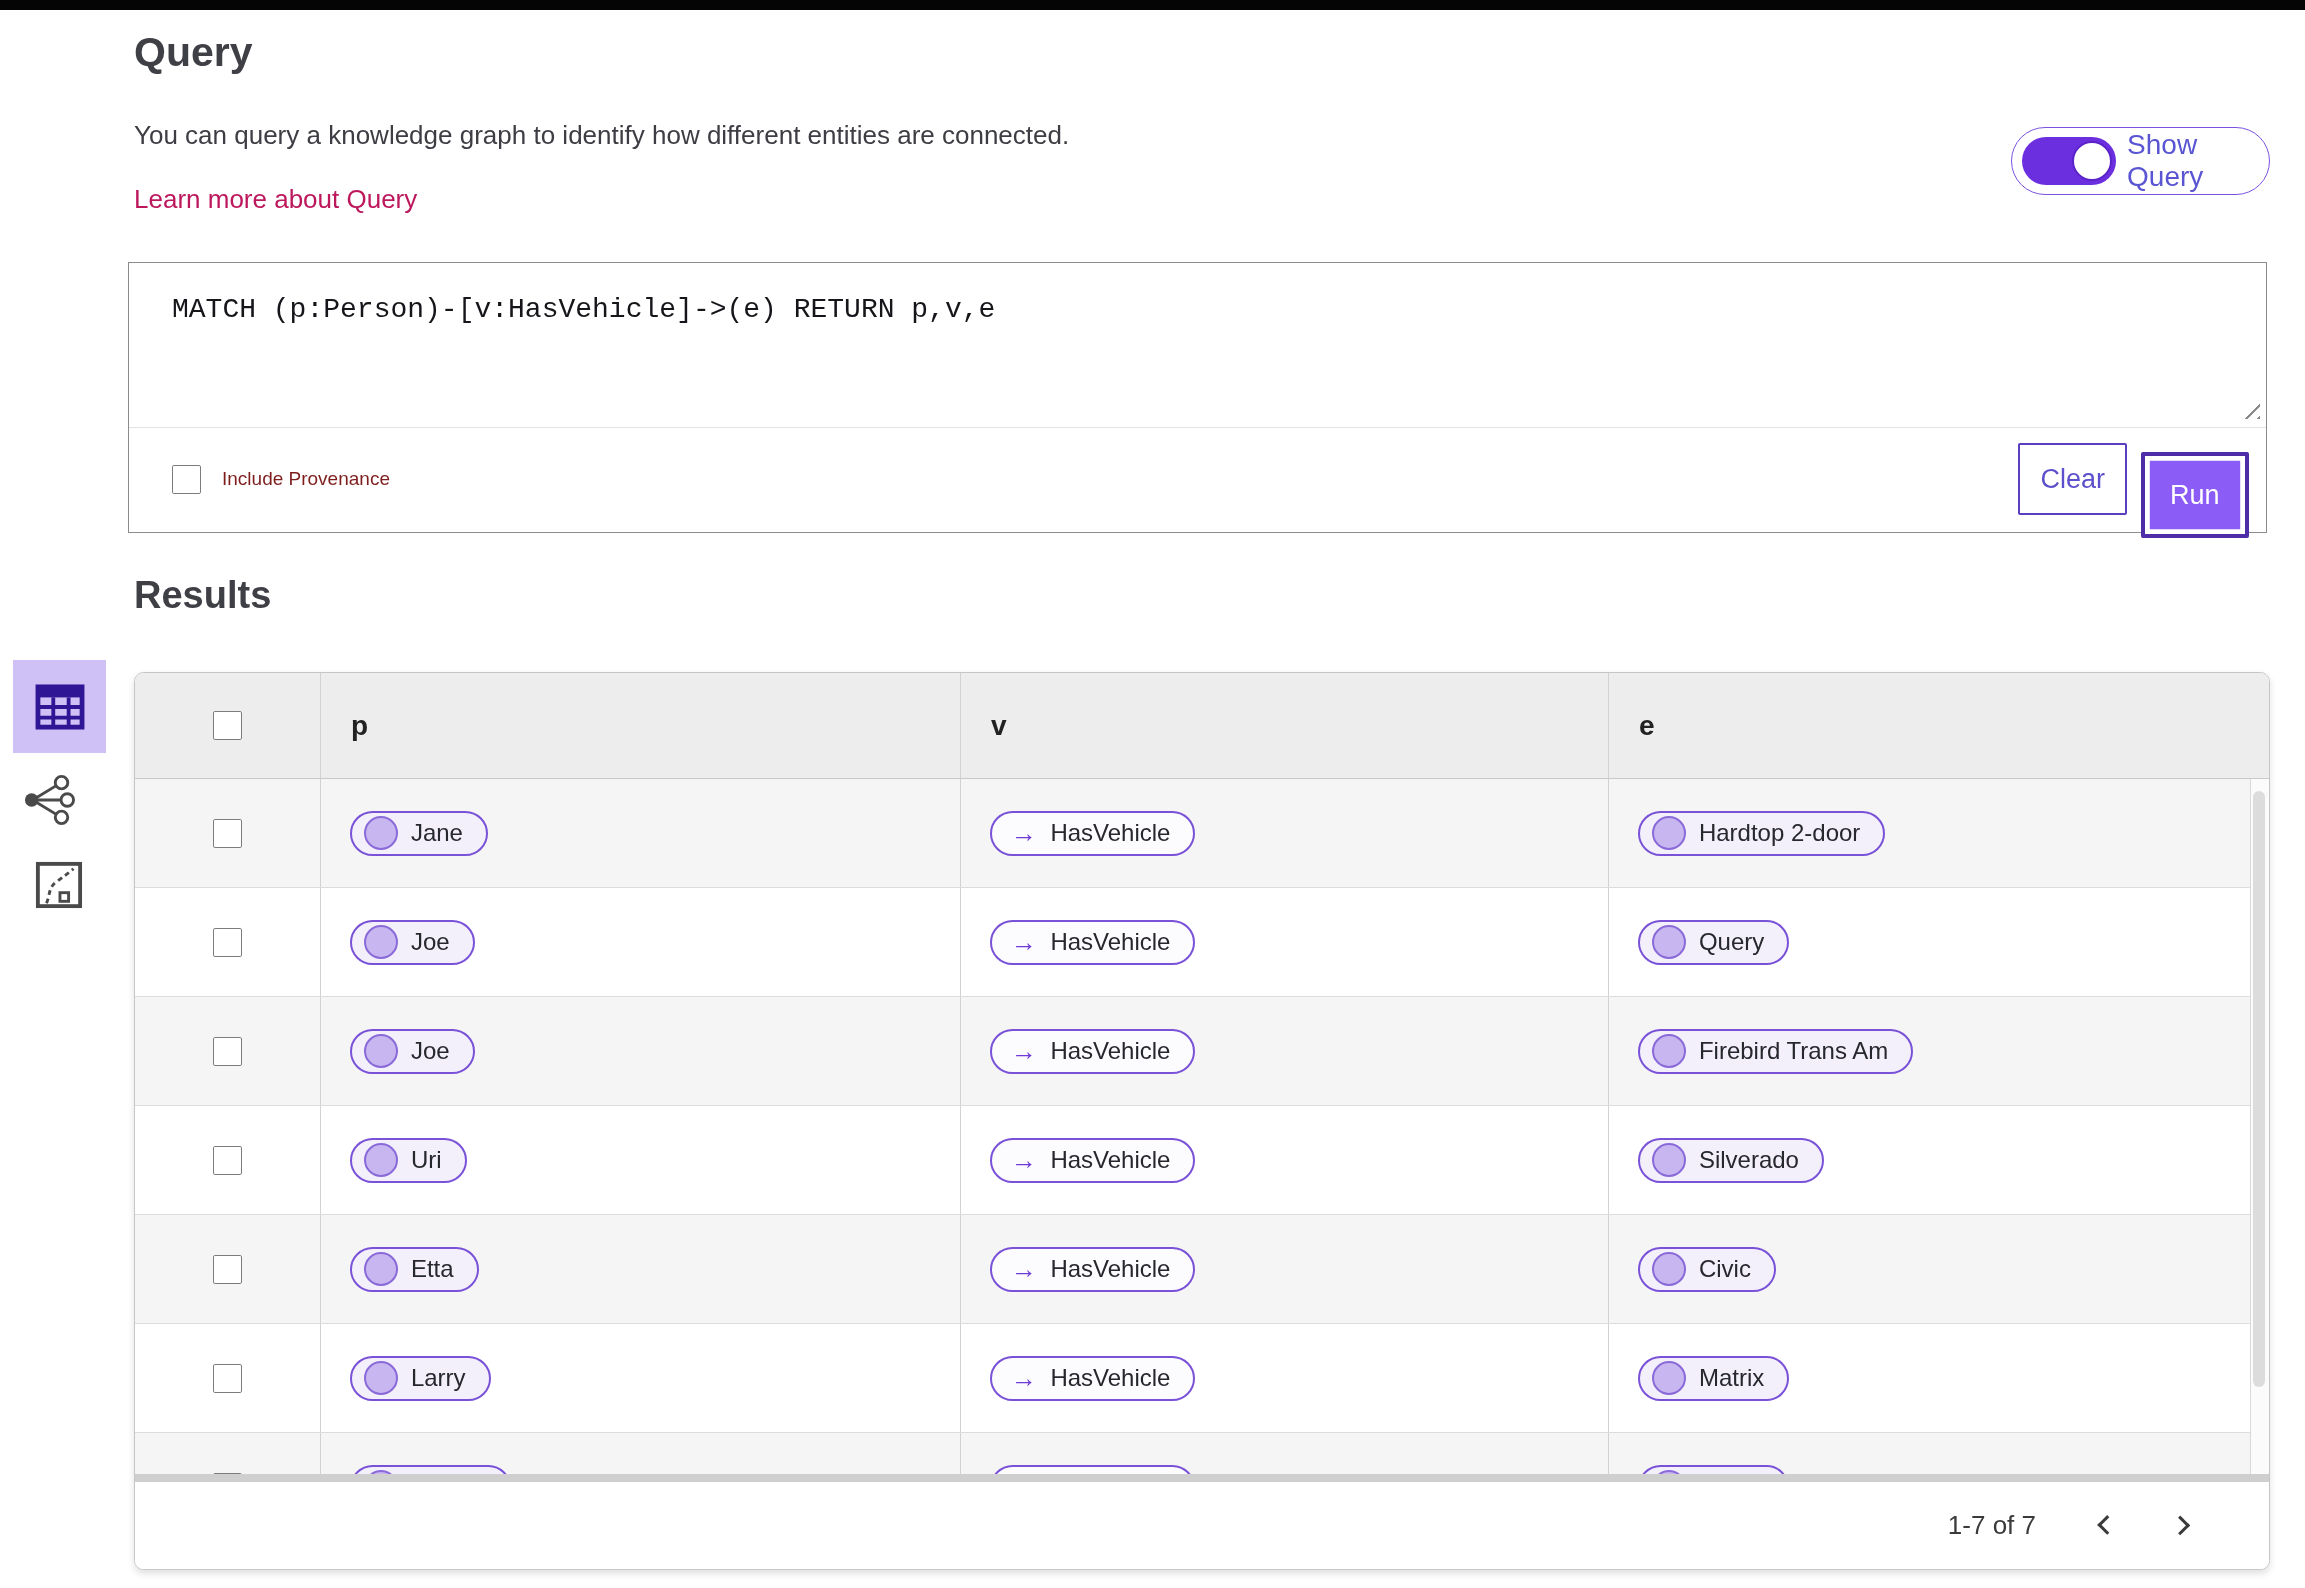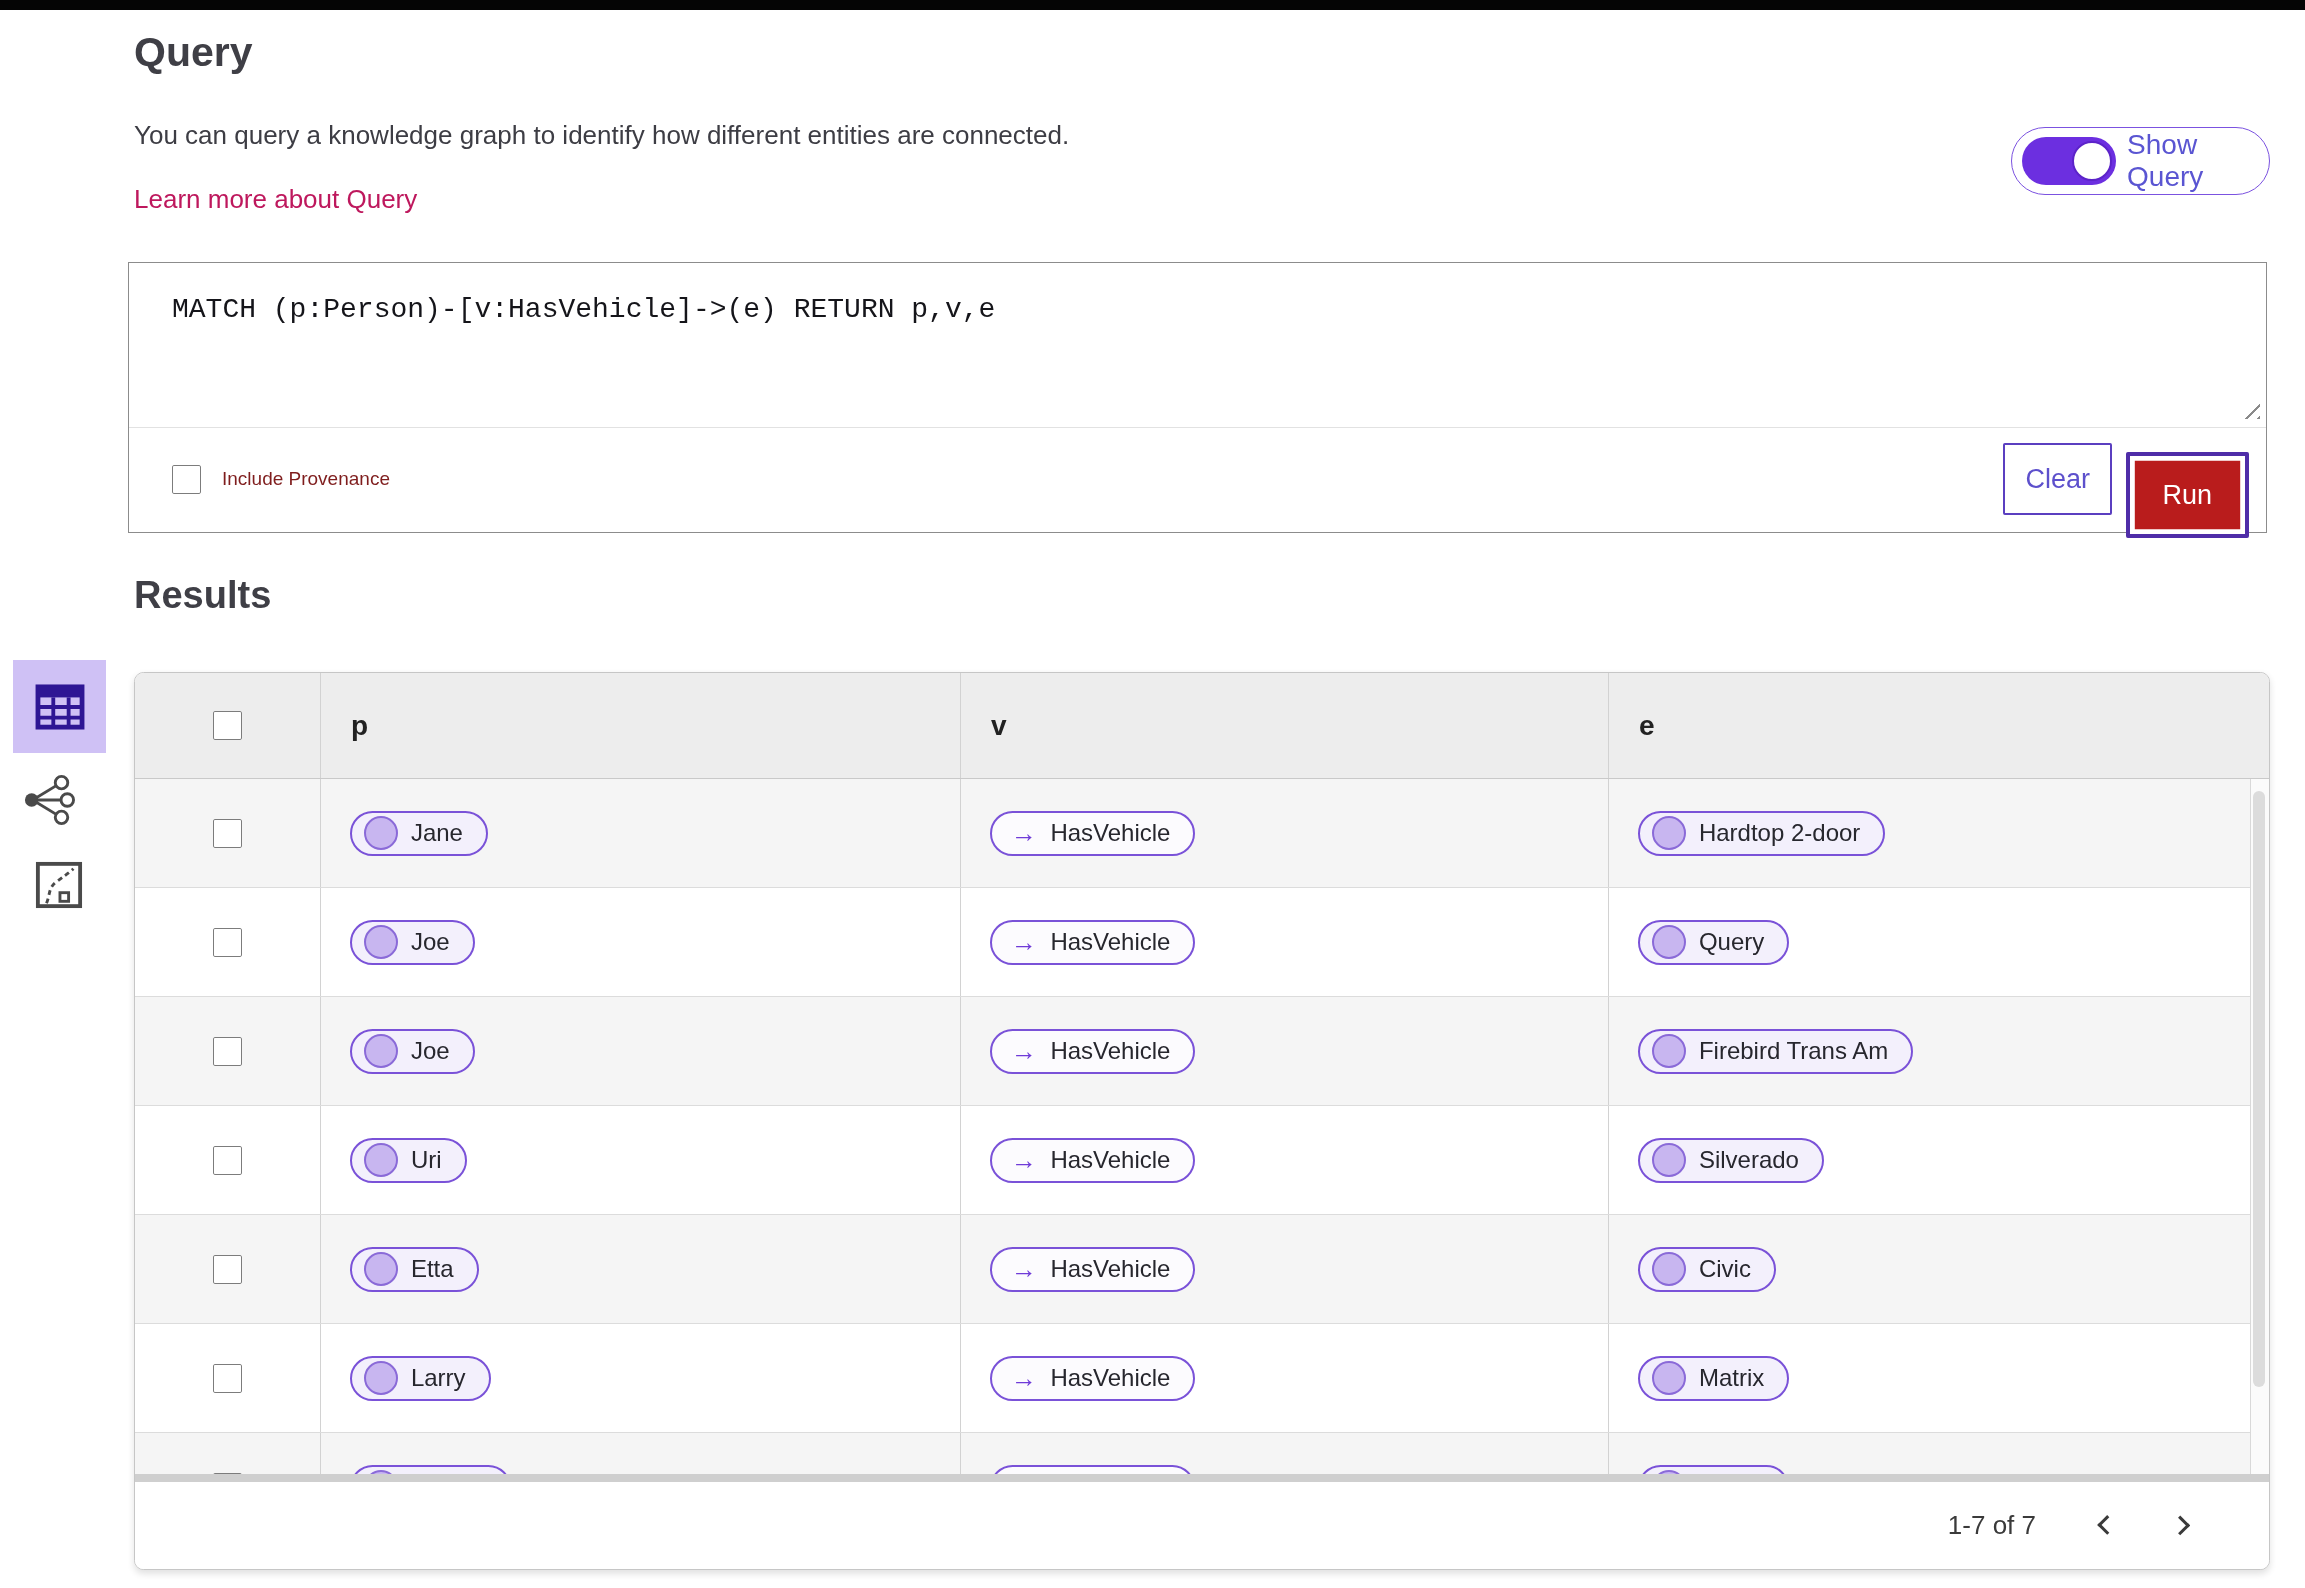--- a/index.html
+++ b/index.html
@@ -29,22 +29,22 @@
   .resize-handle{position:absolute;right:5.8px;bottom:7.7px;width:21px;height:21px;
     background:repeating-linear-gradient(-45deg,#8a8a8a 0 2.4px,transparent 2.4px 8.6px);
     clip-path:polygon(100% 0,100% 100%,0 100%);}
   .editor-footer{height:102px;display:flex;align-items:center;padding:0 17.3px 0 43px;box-sizing:border-box;}
   .checkbox{width:29px;height:29px;box-sizing:border-box;border:1.9px solid #7c7c7c;border-radius:1.9px;
     background:#fff;cursor:pointer;flex:0 0 auto;}
   .prov-label{margin-left:21px;font-size:19px;color:#7f1d1d;text-align:right;}
   .spacer{flex:1;}
   .btn-clear{width:109px;height:72px;box-sizing:border-box;border:2.9px solid #5b3fc0;background:#fff;
     color:#5d50cc;font-size:27px;font-family:inherit;border-radius:1.9px;cursor:pointer;margin-right:13.4px;}
-  .btn-run{width:123px;height:86px;box-sizing:border-box;border:4.8px solid #4f2da8;border-radius:1.9px;
-    background:#b91c1c;box-shadow:inset 0 0 0 4.8px #ffffff;color:#fff;font-size:27px;
+  .btn-run{width:108px;height:86px;box-sizing:border-box;border:4.8px solid #4f2da8;border-radius:1.9px;
+    background:#8b5cf6;box-shadow:inset 0 0 0 4.8px #ffffff;color:#fff;font-size:27px;
     font-family:inherit;cursor:pointer;margin-top:32px;}
 
   
   .h2{position:absolute;left:134px;top:574px;font-size:38px;font-weight:bold;color:#3f3f46;}
 
   .view-btn{position:absolute;display:flex;align-items:center;justify-content:center;cursor:pointer;}
   .view-table{left:13.4px;top:660px;width:93px;height:93px;background:#cfc1f5;}
   .view-graph{left:21px;top:774px;width:56px;height:52px;}
   .view-map{left:35px;top:861px;width:48px;height:48px;}
 

